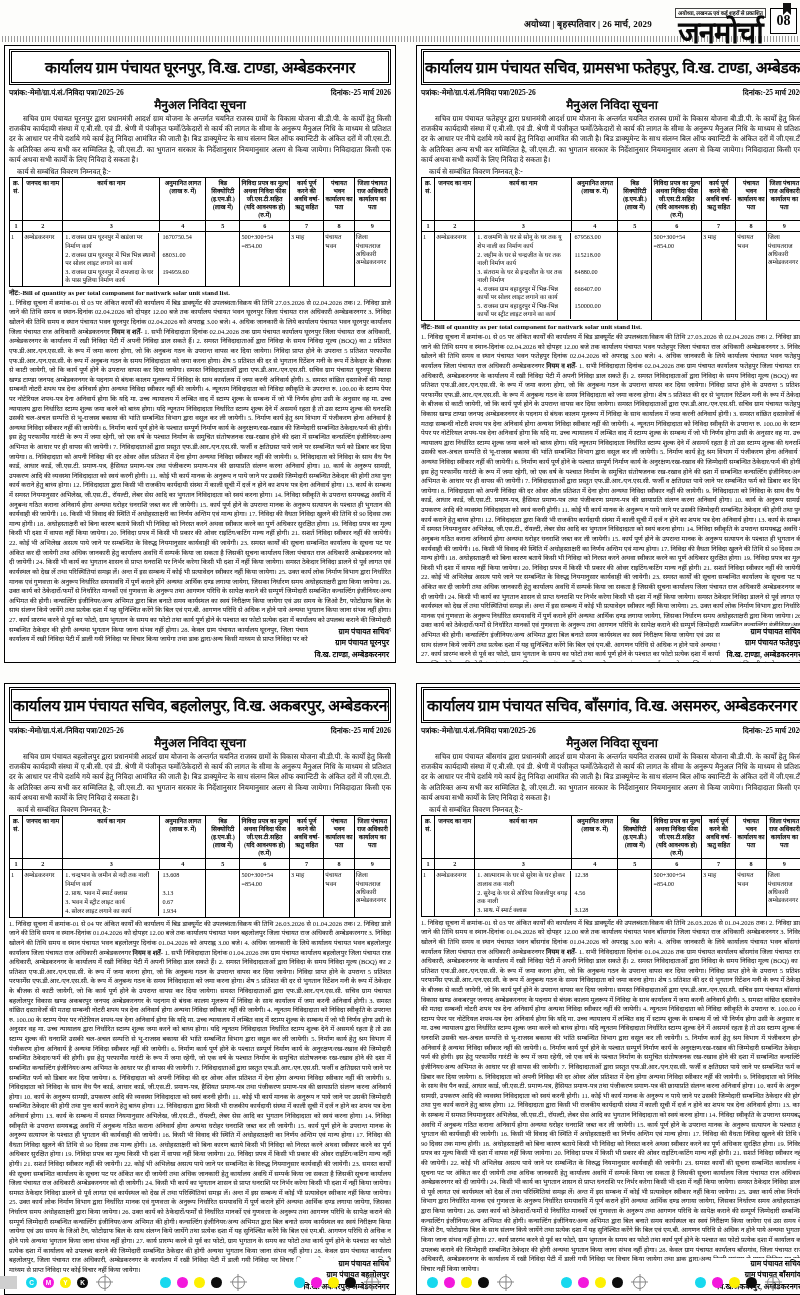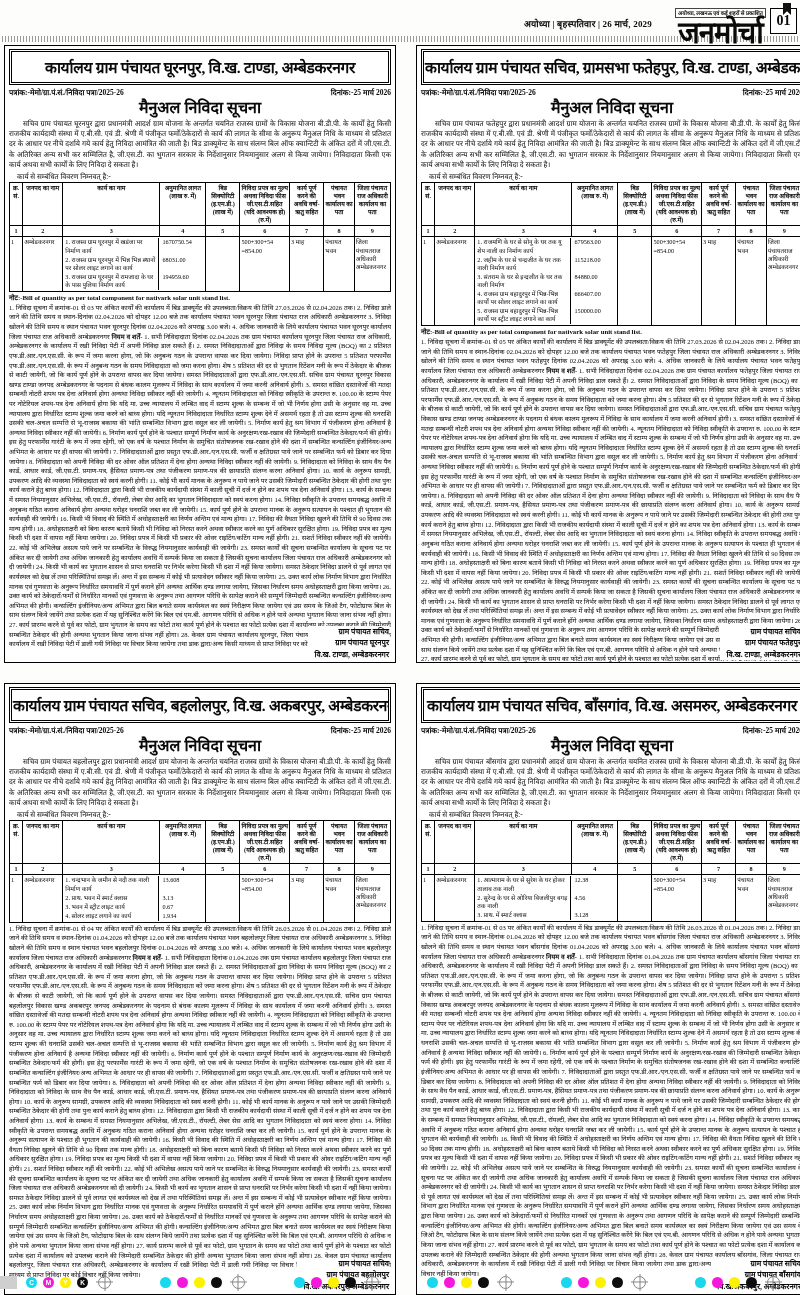--- a/index.html
+++ b/index.html
@@ -18,21 +18,21 @@
   .rule{height:6px;margin:0 2px;background:
         repeating-linear-gradient(90deg,#9a9a9a 0 1px,transparent 1px 3px);}
   
   .grid{display:grid;grid-template-columns:392px 392px;column-gap:8px;row-gap:20px;padding:3px 4px 0 4px;gap:20px;}
   .notice{border:1px solid #000;background:#fff;padding:2px 4px 16px 4px;position:relative;overflow:hidden;}
   .notice.top{height:598px;}
   .notice.bottom{height:592px;}
   .n-title{border:3px double #000;margin:1px 0 2px 0;text-align:center;font-weight:bold;font-size:15.5px;
            padding:4px 1px;white-space:nowrap;overflow:hidden;letter-spacing:-.3px;}
   .refrow{display:flex;justify-content:space-between;font-size:7.5px;font-weight:bold;margin-top:1px;}
-  .n-heading{text-align:center;font-weight:bold;font-size:16px;margin:-1px 0 1px 0;}
+  .n-heading{text-align:center;font-weight:bold;font-size:12px;margin:-1px 0 1px 0;}
   .intro{font-size:7.2px;line-height:1.42;text-align:justify;text-indent:14px;margin:1px 0 1px 0;}
   .detail-line{font-size:7.2px;text-indent:8px;margin:0 0 1px 0;}
   
   table.tender{width:100%;border-collapse:collapse;table-layout:fixed;}
   table.tender th,table.tender td{border:1px solid #000;font-size:6.2px;padding:1px;vertical-align:top;
       line-height:1.3;word-wrap:break-word;}
   table.tender th{font-weight:bold;text-align:center;}
   .colnum td{text-align:center;font-weight:bold;padding:0;}
   .works{display:grid;grid-template-columns:68% 32%;height:100%;}
   .w-name{border-right:1px solid #000;padding:0 2px 1px 1px;font-size:6.2px;line-height:1.3;}
@@ -62,21 +62,21 @@
 <div class="page">
 
   <div class="masthead">
     <div class="dateline">अयोध्या | बृहस्पतिवार | 26 मार्च, 2029</div>
     <div class="logo-block">
       <div class="tagline">अयोध्या, लखनऊ एवं कई शहरों से प्रकाशित</div>
       <div class="logo">जनमोर्चा</div>
     </div>
     <div class="pagebox">
       <span class="flag"></span>
-      <span>01</span>
+      <span>08</span>
     </div>
   </div>
   <div class="rule"></div>
 
   <div class="grid" id="notice-grid">
     <section class="notice top">
       <div class="n-title">कार्यालय ग्राम पंचायत घूरनपुर, वि.ख. टाण्डा, अम्बेडकरनगर</div>
       <div class="refrow">
         <span>पत्रांक:-मेमो/ग्रा.पं.सं./निविदा पत्रा/2025-26</span>
         <span>दिनांक:-25 मार्च 2026</span>

